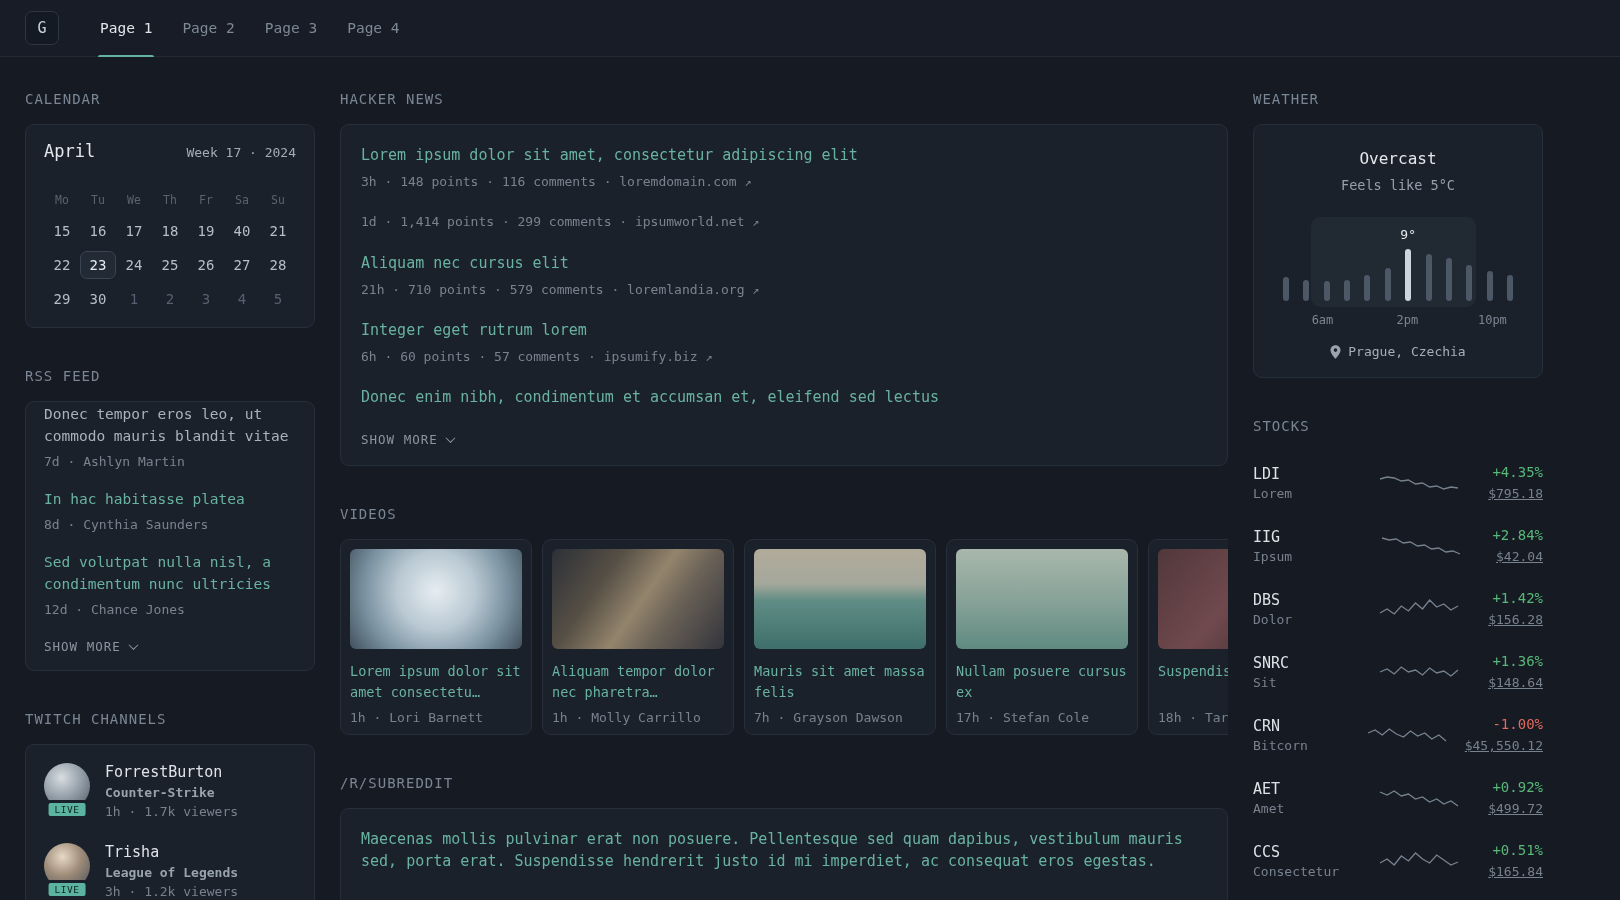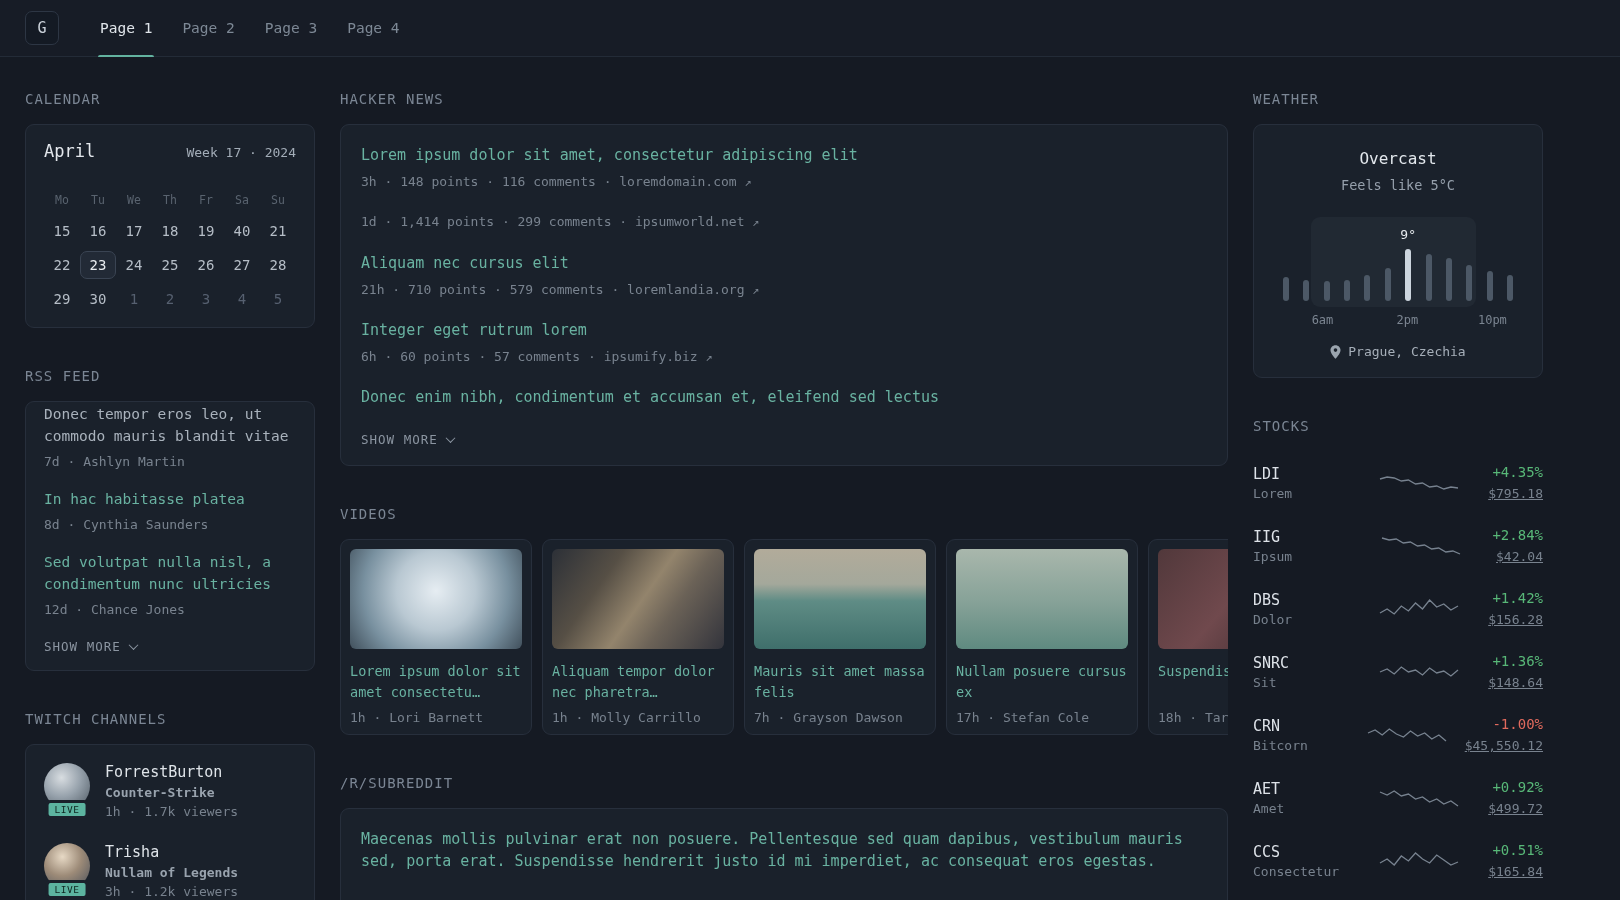--- a/index.html
+++ b/index.html
@@ -248,21 +248,21 @@
                 <div class="tw-game">Counter-Strike</div>
                 <div class="tw-meta">1h · 1.7k viewers</div>
               </div>
             </div>
             <div class="tw-row">
               <div class="avatar av2">
                 <span class="live-badge">LIVE</span>
               </div>
               <div class="tw-info">
                 <div class="tw-name">Trisha</div>
-                <div class="tw-game">Nullam of Legends</div>
+                <div class="tw-game">League of Legends</div>
                 <div class="tw-meta">3h · 1.2k viewers</div>
               </div>
             </div>
           </div>
       </div>
     </section>
 
   </div>
 
   <div class="col">

